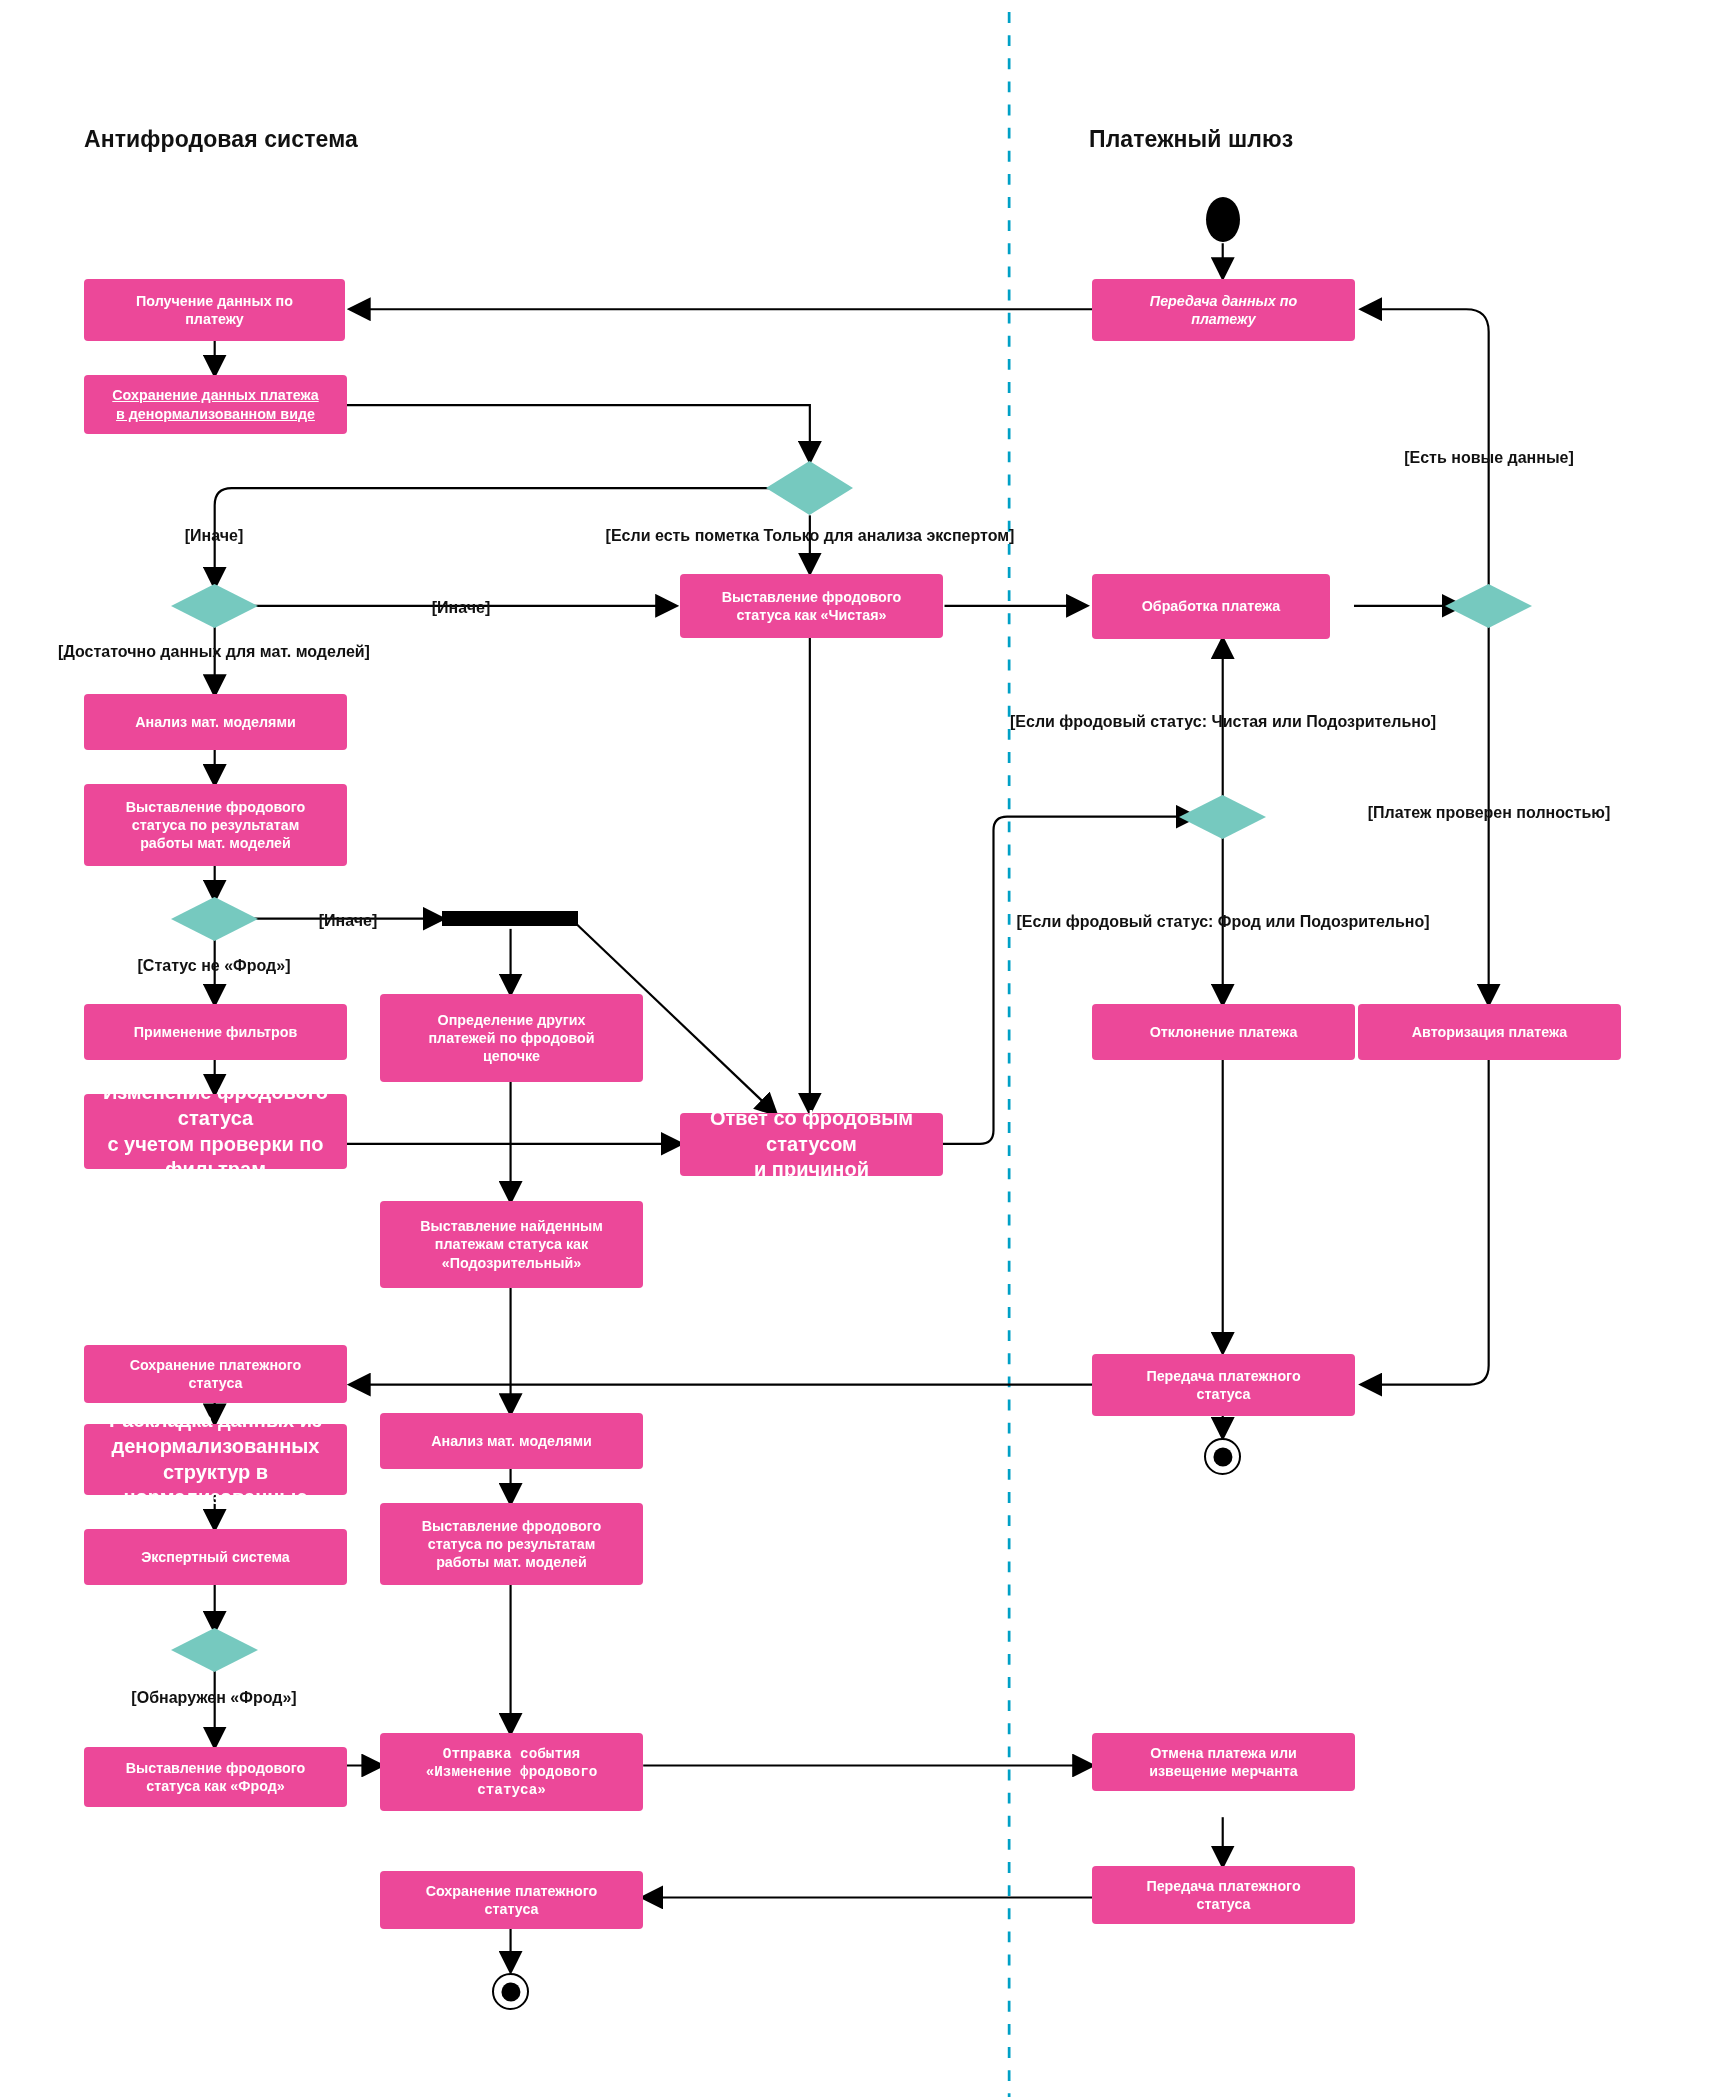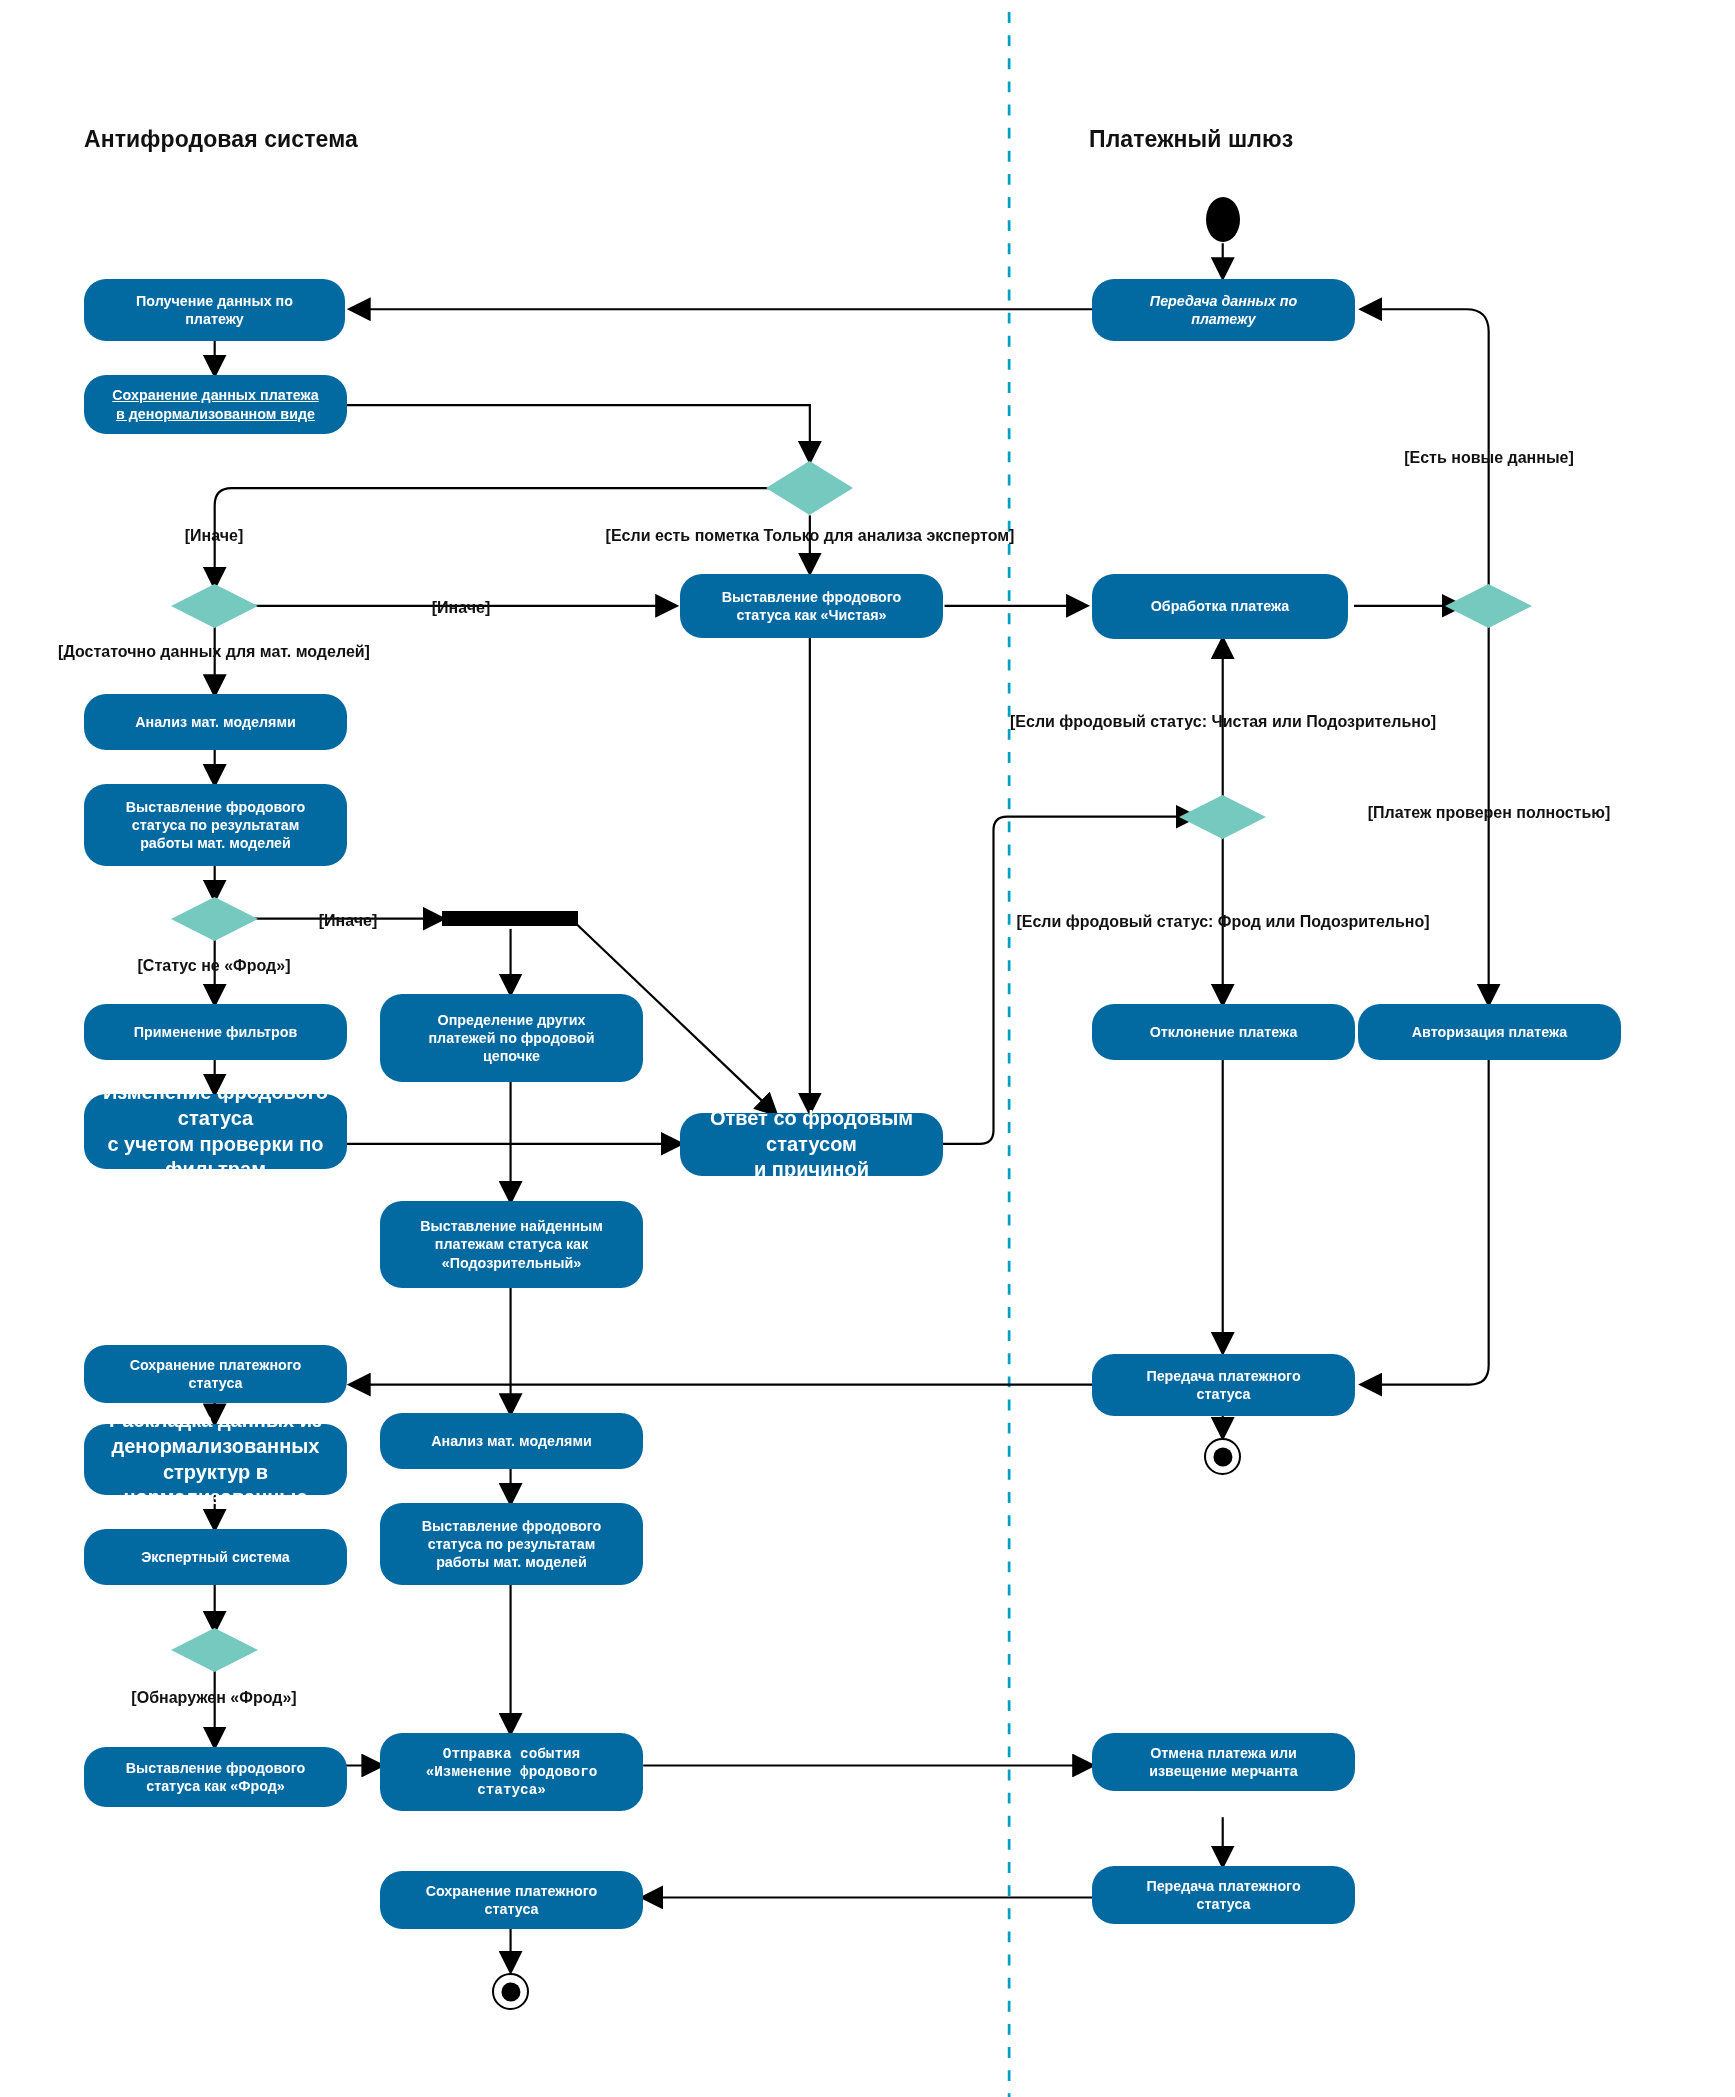--- a/index.html
+++ b/index.html
@@ -27,22 +27,22 @@
   .lane-title {
     position: absolute;
     font-size: 23px;
     font-weight: bold;
     color: #111111;
     letter-spacing: 0.1px;
     white-space: nowrap;
   }
   .act {
     position: absolute;
-    background: #0369a1;
-    border-radius: 22px;
+    background: #ec4899;
+    border-radius: 4px;
     color: #ffffff;
     display: flex;
     align-items: center;
     justify-content: center;
     text-align: center;
     font-size: 14.3px;
     font-weight: bold;
     line-height: 1.28;
     padding: 4.1px 9.5px;
     white-space: pre-line;
@@ -254,21 +254,21 @@
 
   <div class="act" style="left:680px; top:562px; width:263px; height:64px;">Выставление фродового
 статуса как «Чистая»</div>
 
   <div class="act sm" style="left:680px; top:1101px; width:263px; height:63px;">Ответ со фродовым статусом
 и причиной</div>
 
   <div class="act" style="left:1092px; top:267px; width:263px; height:62px;font-style:italic;">Передача данных по
 платежу</div>
 
-  <div class="act" style="left:1092px; top:562px; width:256px; height:65px;">Обработка платежа</div>
+  <div class="act" style="left:1092px; top:562px; width:238px; height:65px;">Обработка платежа</div>
 
   <div class="act" style="left:1092px; top:992px; width:263px; height:56px;">Отклонение платежа</div>
 
   <div class="act" style="left:1358px; top:992px; width:263px; height:56px;">Авторизация платежа</div>
 
   <div class="act" style="left:1092px; top:1342px; width:263px; height:62px;">Передача платежного
 статуса</div>
 
   <div class="act" style="left:1092px; top:1721px; width:263px; height:58px;">Отмена платежа или
 извещение мерчанта</div>

